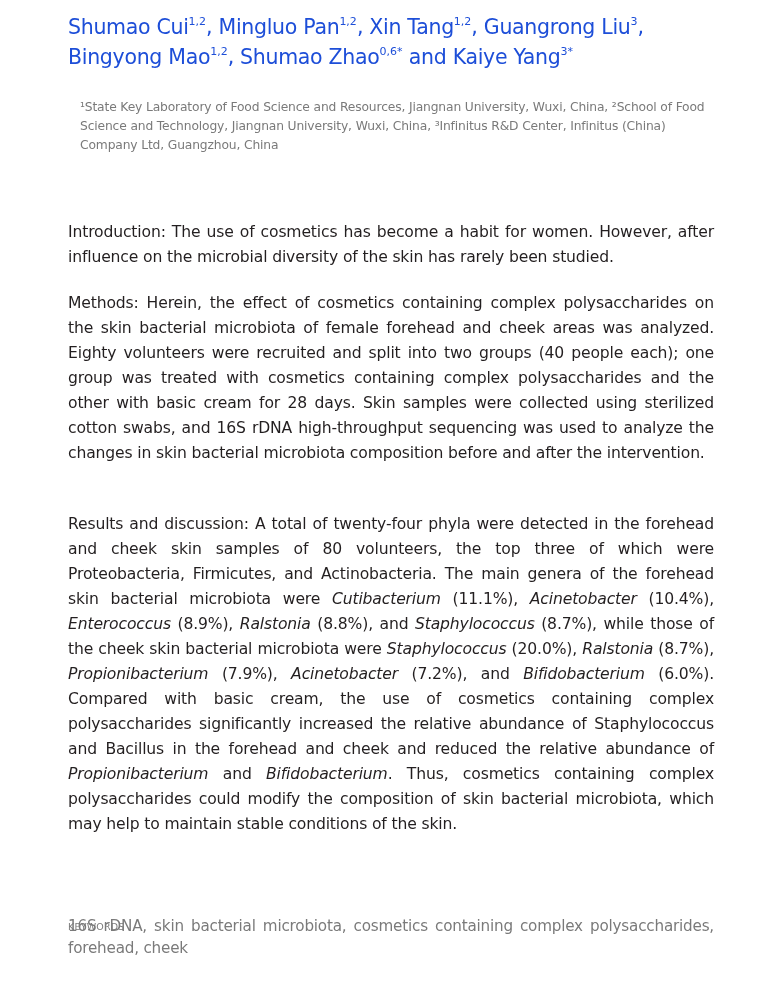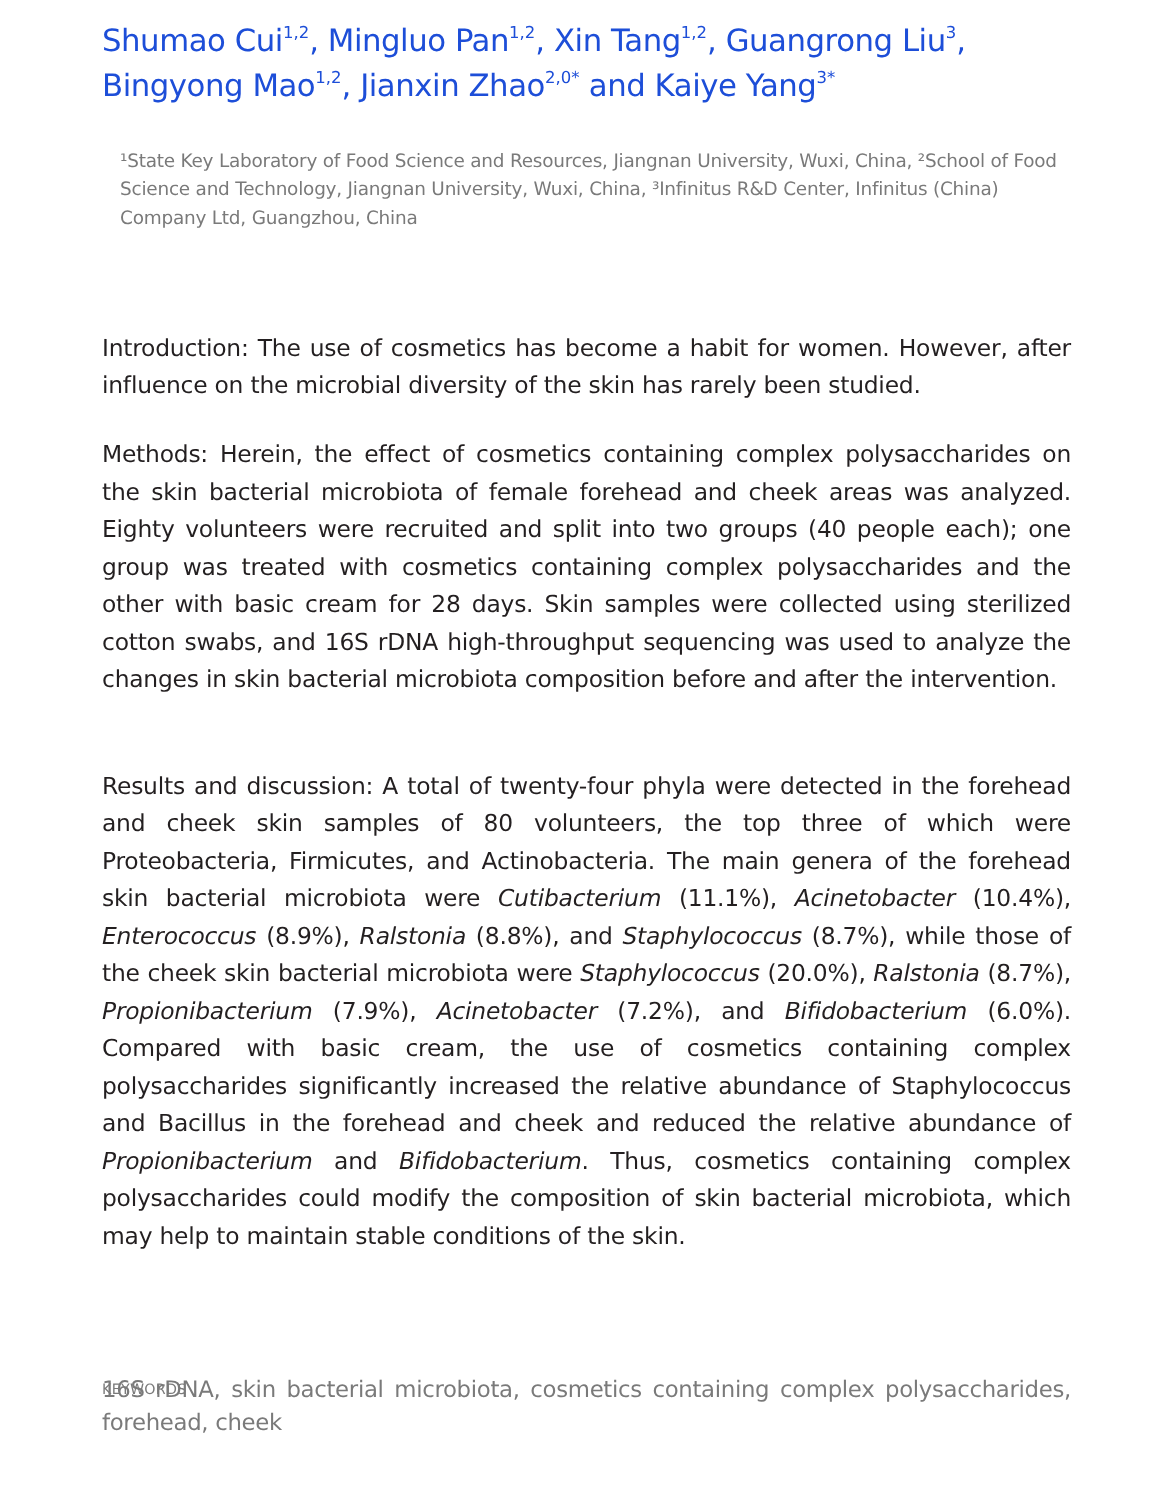--- a/index.html
+++ b/index.html
@@ -19,21 +19,21 @@
   #methods { top: 291px; }
   #results { top: 512px; }
   .kw-label { position: absolute; top: 894px; left: 0; font-size: 9.5px; color: #7a7a7a; letter-spacing: 0.2px; margin-top: 27px; }
   .kw-text { position: absolute; top: 915px; left: 0; width: 646px; font-size: 15.2px; line-height: 22px;
              font-weight: normal; color: #7a7a7a; text-align: justify; letter-spacing: -0.2px; }
 </style>
 </head>
 <body>
 
 <div class="page">
-  <div class="authors" id="authors"><span>Shumao Cui</span><sup>1,2</sup>, <span>Mingluo Pan</span><sup>1,2</sup>, <span>Xin Tang</span><sup>1,2</sup>, <span>Guangrong Liu</span><sup>3</sup>,<br><span>Bingyong Mao</span><sup>1,2</sup>, <span>Jianxin Zhao</span><sup>2,0*</sup> and <span>Kaiye Yang</span><sup>3*</sup></div>
+  <div class="authors" id="authors"><span>Shumao Cui</span><sup>1,2</sup>, <span>Mingluo Pan</span><sup>1,2</sup>, <span>Xin Tang</span><sup>1,2</sup>, <span>Guangrong Liu</span><sup>3</sup>,<br><span>Bingyong Mao</span><sup>1,2</sup>, <span>Shumao Zhao</span><sup>0,6*</sup> and <span>Kaiye Yang</span><sup>3*</sup></div>
 
   <div class="affil">¹State Key Laboratory of Food Science and Resources, Jiangnan University, Wuxi, China, ²School of Food Science and Technology, Jiangnan University, Wuxi, China, ³Infinitus R&amp;D Center, Infinitus (China) Company Ltd, Guangzhou, China</div>
 
   <div class="section" id="intro">
     <b>Introduction:</b><span> The use of cosmetics has become a habit for women. However, after influence on the microbial diversity of the skin has rarely been studied.</span>
   </div>
 
   <div class="section" id="methods">
     <b>Methods:</b><span> Herein, the effect of cosmetics containing complex polysaccharides on the skin bacterial microbiota of female forehead and cheek areas was analyzed. Eighty volunteers were recruited and split into two groups (40 people each); one group was treated with cosmetics containing complex polysaccharides and the other with basic cream for 28 days. Skin samples were collected using sterilized cotton swabs, and 16S rDNA high-throughput sequencing was used to analyze the changes in skin bacterial microbiota composition before and after the intervention.</span>
   </div>

